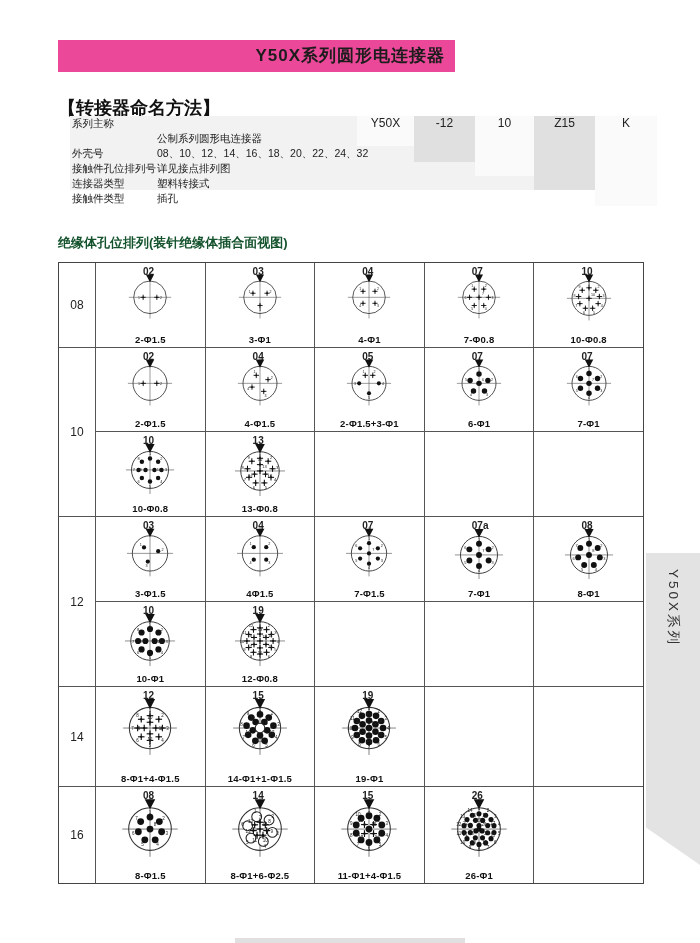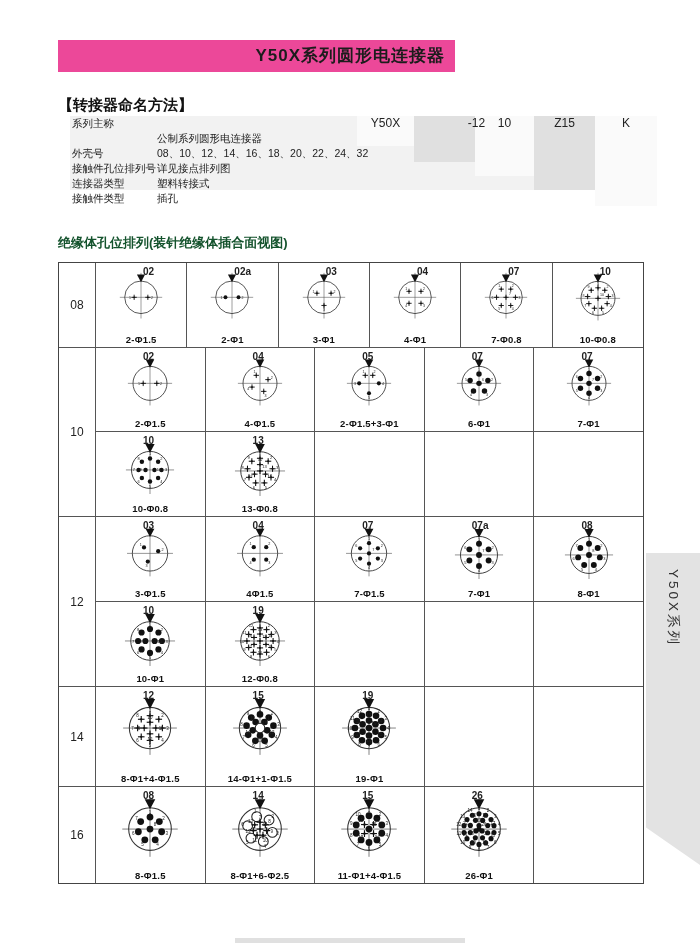--- a/index.html
+++ b/index.html
@@ -5,21 +5,21 @@
   html,body{margin:0;padding:0;}
   body{font-family:"Liberation Sans","DejaVu Sans",sans-serif;background:#ffffff;}
   .page{position:relative;width:700px;height:943px;background:#ffffff;overflow:hidden;}
 
   
   .header-bar{position:absolute;left:58px;top:40px;width:397px;height:32px;background:#ec4899;}
   .header-bar .title{display:block;line-height:32px;text-align:right;padding-right:10px;
     font-size:17px;font-weight:bold;color:#1c1c1c;letter-spacing:1px;}
 
   
-  .naming-title{position:absolute;left:58px;top:96px;font-size:15px;font-weight:bold;color:#111;}
+  .naming-title{position:absolute;left:58px;top:96px;font-size:18px;font-weight:bold;color:#111;}
   .naming-table{position:absolute;left:58px;top:116px;width:587px;height:92px;margin-left:12px;}
   .naming-panel{position:absolute;left:0;top:0;width:587px;height:74px;background:#f2f2f2;}
   .step-block{position:absolute;top:0;}
   .sb-light{background:#fafafa;}
   .sb-dark{background:#e0e0e0;}
   .n-row{position:absolute;left:0;width:587px;height:15px;line-height:15px;font-size:10.5px;color:#222;z-index:2;}
   .n-label{position:absolute;left:2px;white-space:nowrap;}
   .n-desc{position:absolute;left:87px;white-space:nowrap;}
   .code-part{position:absolute;top:0;text-align:center;font-size:12px;color:#222;line-height:15px;}
 
@@ -65,21 +65,21 @@
 
     <div class="step-block sb-light" style="left:287px;width:57px;height:30px;"></div>
     <div class="step-block sb-dark" style="left:344px;width:61px;height:46px;"></div>
     <div class="step-block sb-light" style="left:405px;width:59px;height:60px;"></div>
     <div class="step-block sb-dark" style="left:464px;width:61px;height:74px;"></div>
     <div class="step-block sb-light" style="left:525px;width:62px;height:90px;"></div>
 
     <div class="n-row" style="top:0;">
       <span class="n-label">系列主称</span>
       <span class="code-part" style="left:287px;width:57px;">Y50X</span>
-      <span class="code-part" style="left:344px;width:61px;padding-left:32px;">-12</span>
+      <span class="code-part" style="left:344px;width:61px;">-12</span>
       <span class="code-part" style="left:405px;width:59px;">10</span>
       <span class="code-part" style="left:464px;width:61px;">Z15</span>
       <span class="code-part" style="left:525px;width:62px;">K</span>
     </div>
     <div class="n-row" style="top:15px;">
       <span class="n-label"></span>
       <span class="n-desc">公制系列圆形电连接器</span>
     </div>
     <div class="n-row" style="top:30px;">
       <span class="n-label">外壳号</span>
@@ -115,34 +115,20 @@
                   <line x1="-11.600000000000001" y1="-1.0287033112837768e-15" x2="-5.2" y2="-1.0287033112837768e-15" stroke="#111" stroke-width="1.1"></line>
                   <line x1="-8.4" y1="-3.200000000000001" x2="-8.4" y2="3.1999999999999993" stroke="#111" stroke-width="1.1"></line>
                   <circle cx="-8.4" cy="-1.0287033112837768e-15" r="1.1" fill="#111"></circle>
                   <text x="-13.4" y="1.5999999999999985" font-size="4.3" fill="#222" text-anchor="middle" font-family="Liberation Sans, sans-serif">1</text>
                   <line x1="5.2" y1="0" x2="11.600000000000001" y2="0" stroke="#111" stroke-width="1.1"></line>
                   <line x1="8.4" y1="-3.2" x2="8.4" y2="3.2" stroke="#111" stroke-width="1.1"></line>
                   <circle cx="8.4" cy="0" r="1.1" fill="#111"></circle>
                   <text x="13.4" y="1.6" font-size="4.3" fill="#222" text-anchor="middle" font-family="Liberation Sans, sans-serif">2</text>
                 </svg></div>
               <div class="cell-caption">2-Φ1.5</div>
-            </div>
-            <div class="cell">
-              <span class="cell-code">02a</span>
-              <div class="svg-wrap"><svg viewBox="-27 -31 54 60" width="44" height="49">
-                  <line x1="-26" y1="0" x2="26" y2="0" stroke="#555" stroke-width="0.7"></line>
-                  <line x1="0" y1="-30" x2="0" y2="26" stroke="#555" stroke-width="0.7"></line>
-                  <circle cx="0" cy="0" r="20" fill="none" stroke="#333" stroke-width="1"></circle>
-                  <polygon points="-5,-28 5,-28 0,-18.5" fill="#111"></polygon>
-                  <circle cx="-8" cy="-9.797174393178826e-16" r="2.4" fill="#111"></circle>
-                  <text x="-13" y="1.5999999999999985" font-size="4.3" fill="#222" text-anchor="middle" font-family="Liberation Sans, sans-serif">1</text>
-                  <circle cx="8" cy="0" r="2.4" fill="#111"></circle>
-                  <text x="13" y="1.6" font-size="4.3" fill="#222" text-anchor="middle" font-family="Liberation Sans, sans-serif">2</text>
-                </svg></div>
-              <div class="cell-caption">2-Φ1</div>
             </div>
             <div class="cell">
               <span class="cell-code">03</span>
               <div class="svg-wrap"><svg viewBox="-27 -31 54 60" width="44" height="49">
                   <line x1="-26" y1="0" x2="26" y2="0" stroke="#555" stroke-width="0.7"></line>
                   <line x1="0" y1="-30" x2="0" y2="26" stroke="#555" stroke-width="0.7"></line>
                   <circle cx="0" cy="0" r="20" fill="none" stroke="#333" stroke-width="1"></circle>
                   <polygon points="-5,-28 5,-28 0,-18.5" fill="#111"></polygon>
                   <line x1="-11.860254037844388" y1="-4.999999999999999" x2="-5.460254037844387" y2="-4.999999999999999" stroke="#111" stroke-width="1.1"></line>
                   <line x1="-8.660254037844387" y1="-8.2" x2="-8.660254037844387" y2="-1.799999999999999" stroke="#111" stroke-width="1.1"></line>

